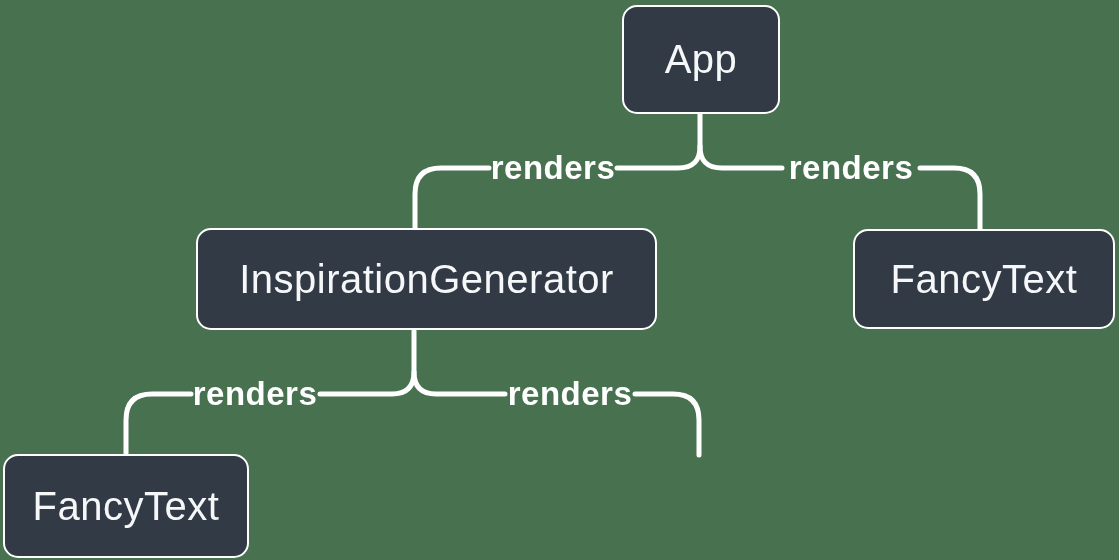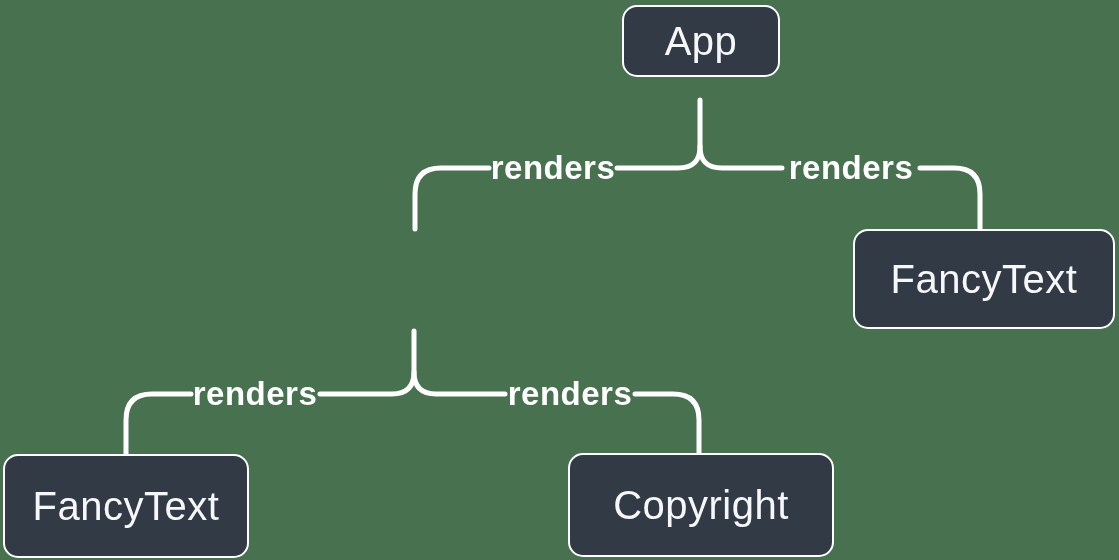--- a/index.html
+++ b/index.html
@@ -76,36 +76,36 @@
     <path d="M920 168 H954 Q980 168 980 194 V230"></path>
 
     <path d="M320 394 H392 C407 394 414 386 414 372 V331"></path>
     <path d="M505 394 H436 C421 394 414 386 414 372"></path>
 
     <path d="M191 394 H152 Q126 394 126 420 V455"></path>
 
     <path d="M635 394 H673 Q699 394 699 420 V455"></path>
   </svg>
 
-  <div class="node" style="left:622px; top:5px; width:158px; height:72px;">
+  <div class="node" style="left:622px; top:5px; width:158px; height:109px;">
     <span class="node-label">App</span>
   </div>
 
+  <div class="node" style="left:196px; top:228px; width:461px; height:102px;">
+    <span class="node-label">InspirationGenerator</span>
+  </div>
 
   <div class="node" style="left:853px; top:229px; width:262px; height:100px;">
     <span class="node-label">FancyText</span>
   </div>
 
   <div class="node" style="left:3px; top:454px; width:246px; height:104px;">
     <span class="node-label">FancyText</span>
   </div>
 
-  <div class="node" style="left:568px; top:453px; width:266px; height:104px;">
-    <span class="node-label">Copyright</span>
-  </div>
 
   <span class="edge-label" style="left:553px; top:168px;">renders</span>
 
   <span class="edge-label" style="left:851px; top:168px;">renders</span>
 
   <span class="edge-label" style="left:255px; top:394px;">renders</span>
 
   <span class="edge-label" style="left:570px; top:394px;">renders</span>
 
 </div>

